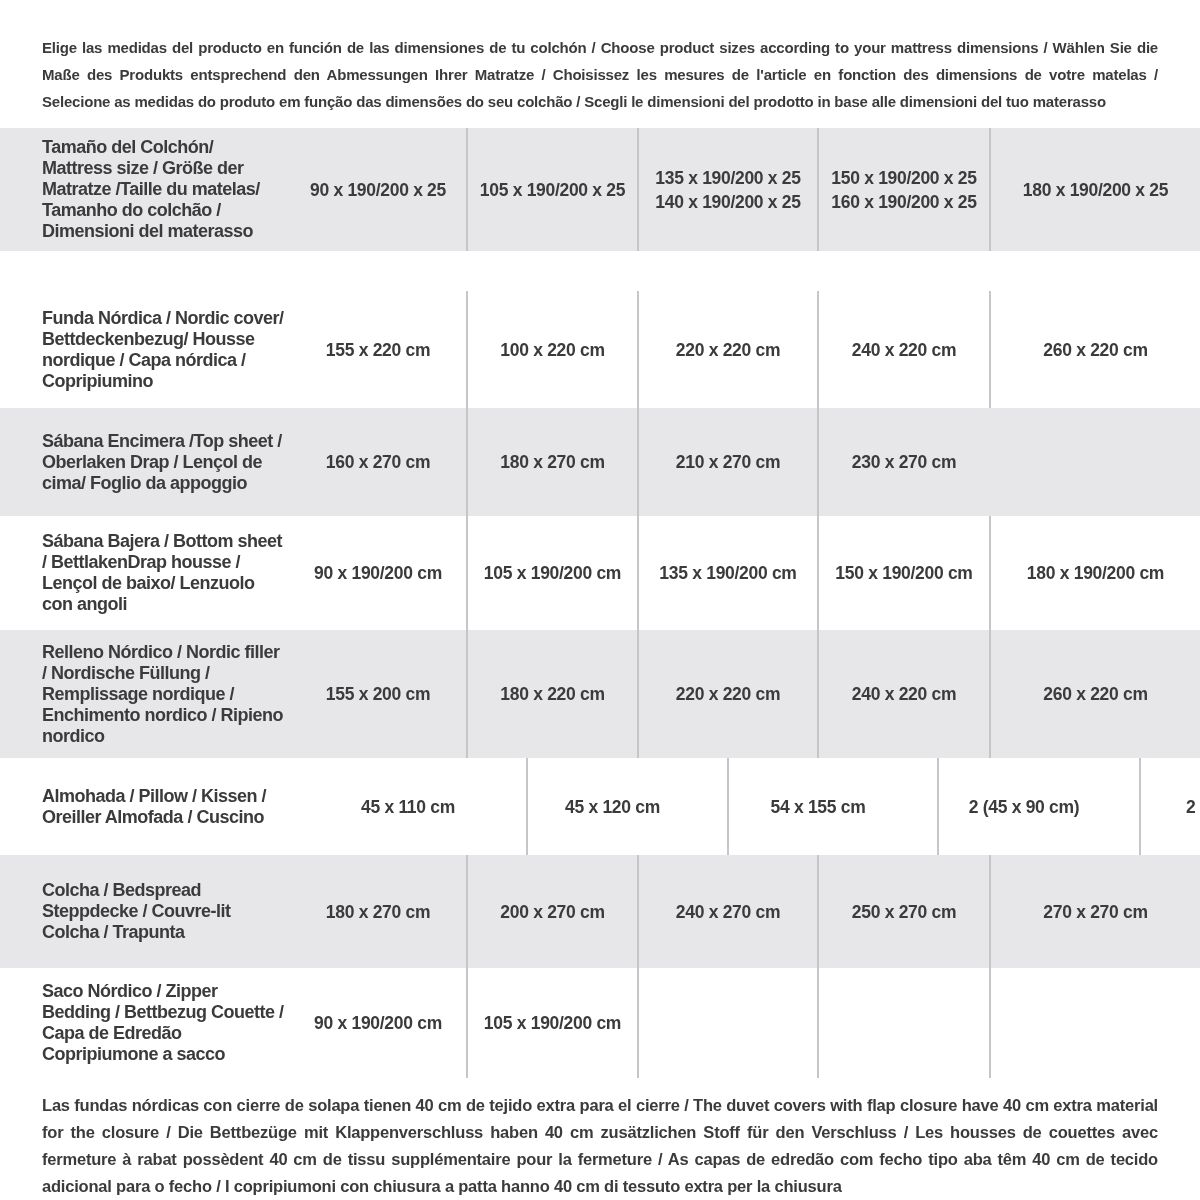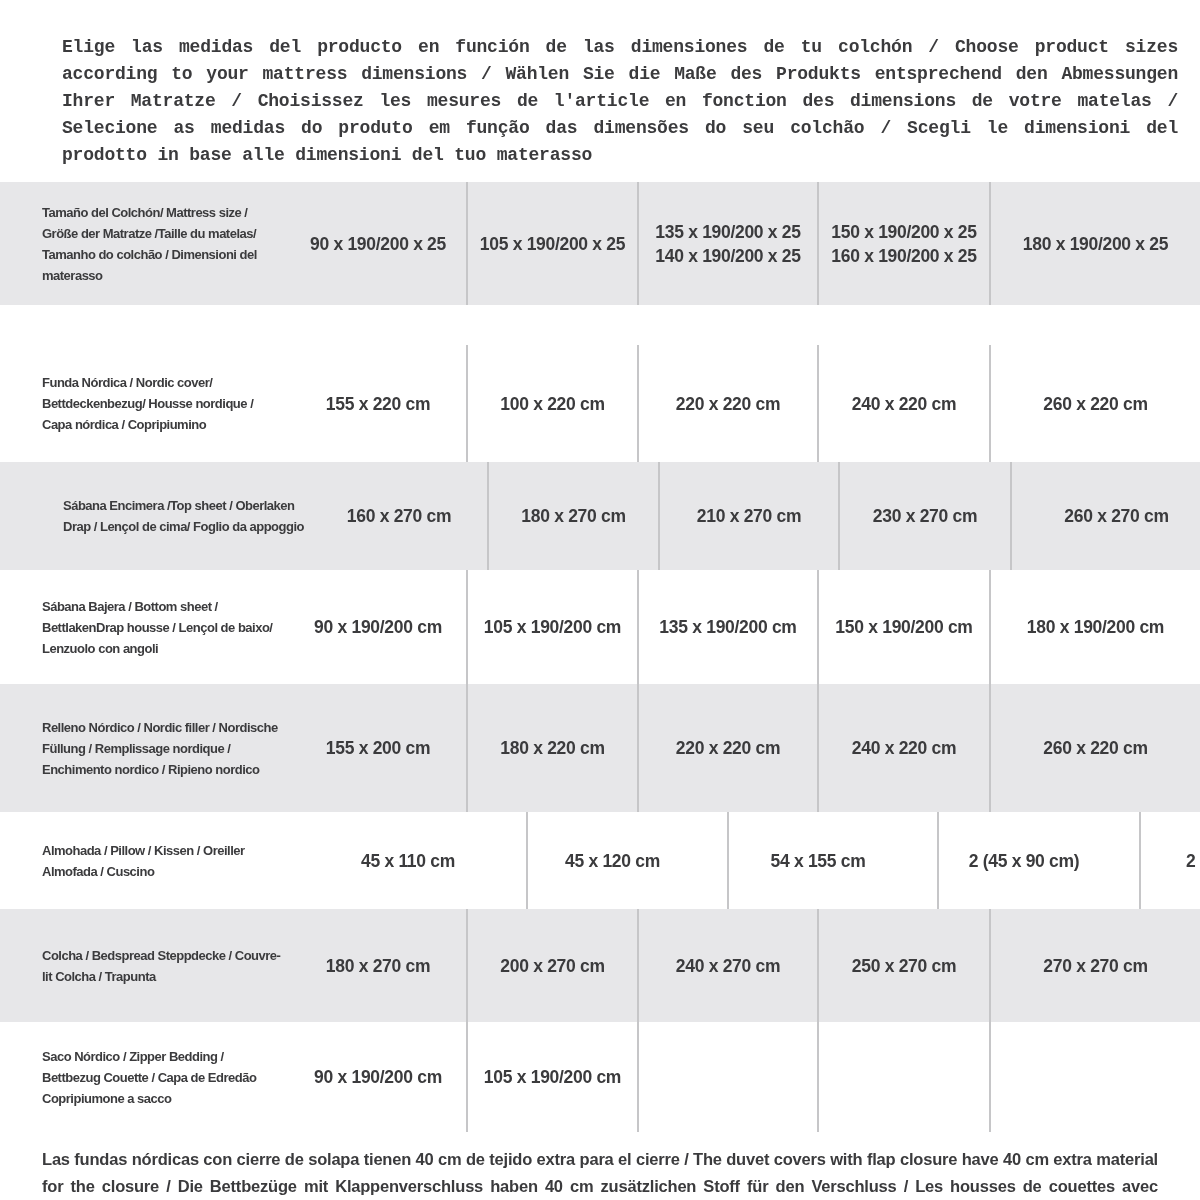--- a/index.html
+++ b/index.html
@@ -12,42 +12,41 @@
   body{font-family:"Liberation Sans","DejaVu Sans",sans-serif;}
   .page{
     position:relative;
     width:1200px;height:1200px;
     background:#ffffff;
     overflow:hidden;
     color:var(--text);
     font-weight:bold;
   }
   .intro{
-    margin:34px 42px 0 62px;
+    margin:34px 42px 0 42px;
     width:1116px;
-    font-size:18px;
+    font-size:15px;
     line-height:27px;
     letter-spacing:-0.2px;
     text-align:justify;
     color:var(--text);
-    font-family:Liberation Mono, monospace;
   }
   .size-table{
     margin-top:13px;
     width:1200px;
   }
   .t-row{
     display:grid;
     grid-template-columns:290px 176px 171px 180px 172px 211px;
     width:1200px;
   }
   .t-row.shaded{background:var(--shaded);}
   .t-row.r1{min-height:123px;}
   .t-row.r2{min-height:117px;margin-top:40px;}
-  .t-row.r3{min-height:108px;padding-left:21px;}
+  .t-row.r3{min-height:108px;}
   .t-row.r4{min-height:114px;}
   .t-row.r5{min-height:128px;}
   .t-row.r6{min-height:97px;gap:30px;}
   .t-row.r7{min-height:113px;}
   .t-row.r8{min-height:110px;}
   .cell{
     display:flex;
     align-items:center;
     justify-content:center;
     text-align:center;
@@ -58,21 +57,21 @@
     color:var(--text);
   }
   .t-row .cell:nth-child(n+3){
     border-left:2px solid var(--divider);
   }
   .cell.label{
     justify-content:flex-start;
     text-align:left;
     padding-left:42px;
     padding-right:6px;
-    font-size:13px;
+    font-size:18px;
     line-height:21px;
     letter-spacing:-0.5px;
     white-space:normal;
   }
   .footnote{
     margin:14px 42px 0 42px;
     width:1116px;
     font-size:16.5px;
     line-height:27px;
     letter-spacing:-0.2px;
@@ -108,21 +107,20 @@
       <div class="cell">240 x 220 cm</div>
       <div class="cell">260 x 220 cm</div>
     </div>
 
     <div class="t-row r3 shaded">
       <div class="cell label">Sábana Encimera /Top sheet / Oberlaken Drap / Lençol de cima/ Foglio da appoggio</div>
       <div class="cell">160 x 270 cm</div>
       <div class="cell">180 x 270 cm</div>
       <div class="cell">210 x 270 cm</div>
       <div class="cell">230 x 270 cm</div>
-      <div class="cell">260 x 270 cm</div>
     </div>
 
     <div class="t-row r4">
       <div class="cell label">Sábana Bajera / Bottom sheet / BettlakenDrap housse / Lençol de baixo/ Lenzuolo con angoli</div>
       <div class="cell">90 x 190/200 cm</div>
       <div class="cell">105 x 190/200 cm</div>
       <div class="cell">135 x 190/200 cm</div>
       <div class="cell">150 x 190/200 cm</div>
       <div class="cell">180 x 190/200 cm</div>
     </div>

